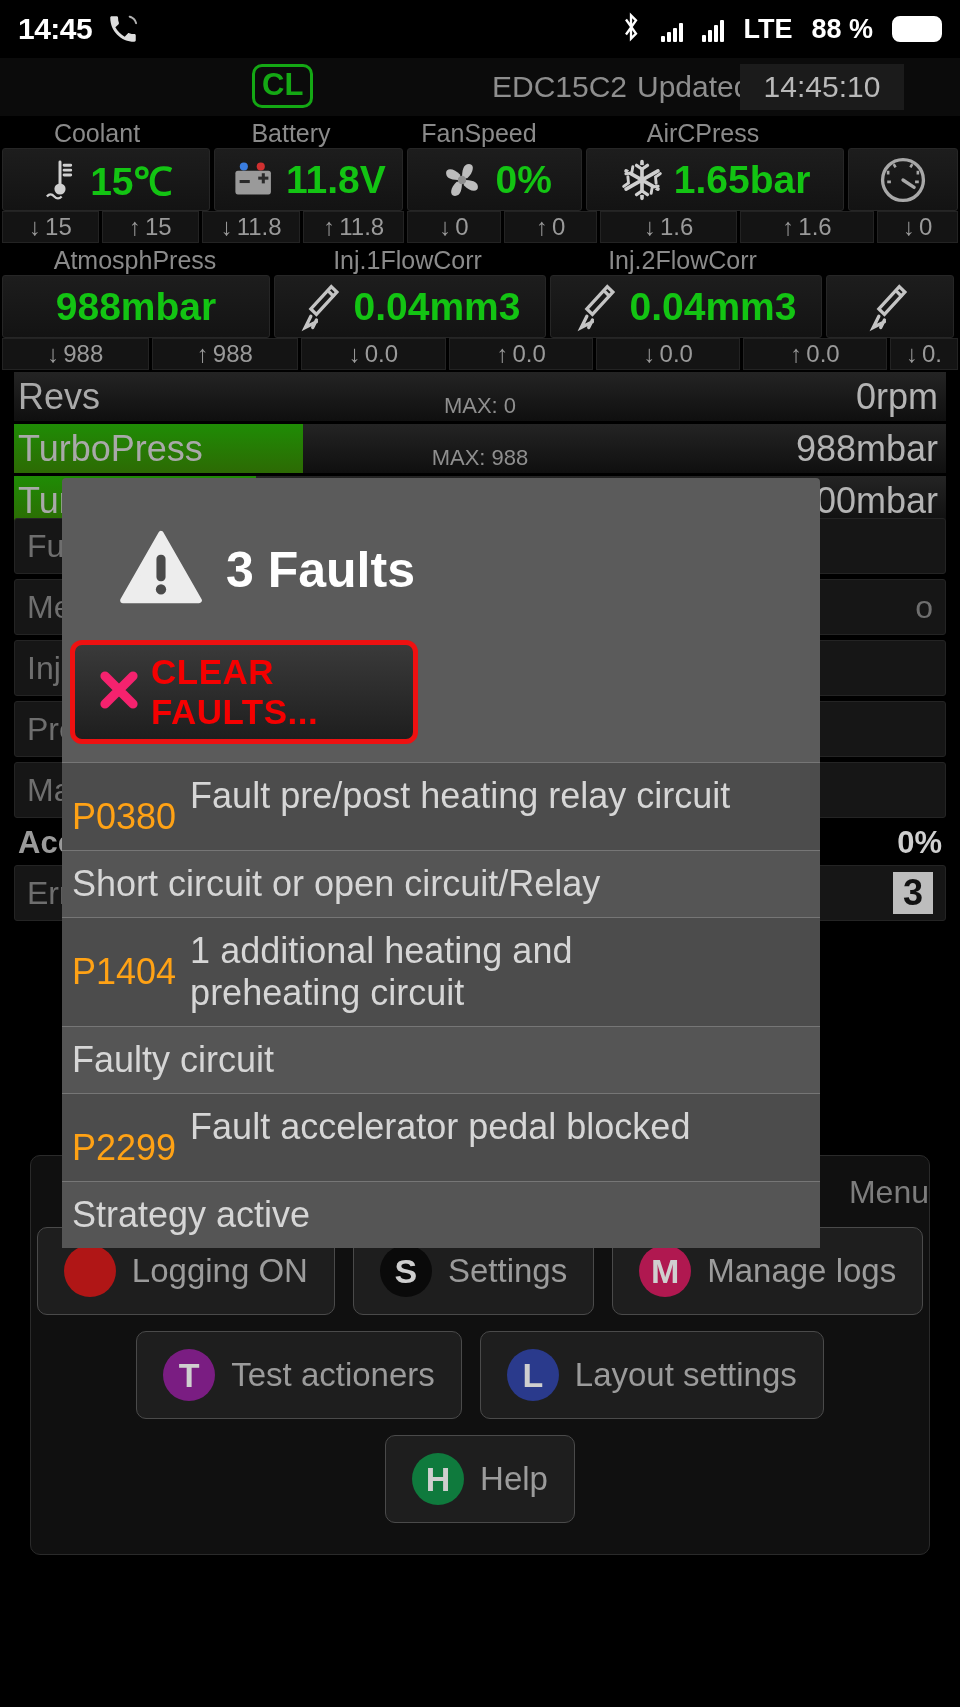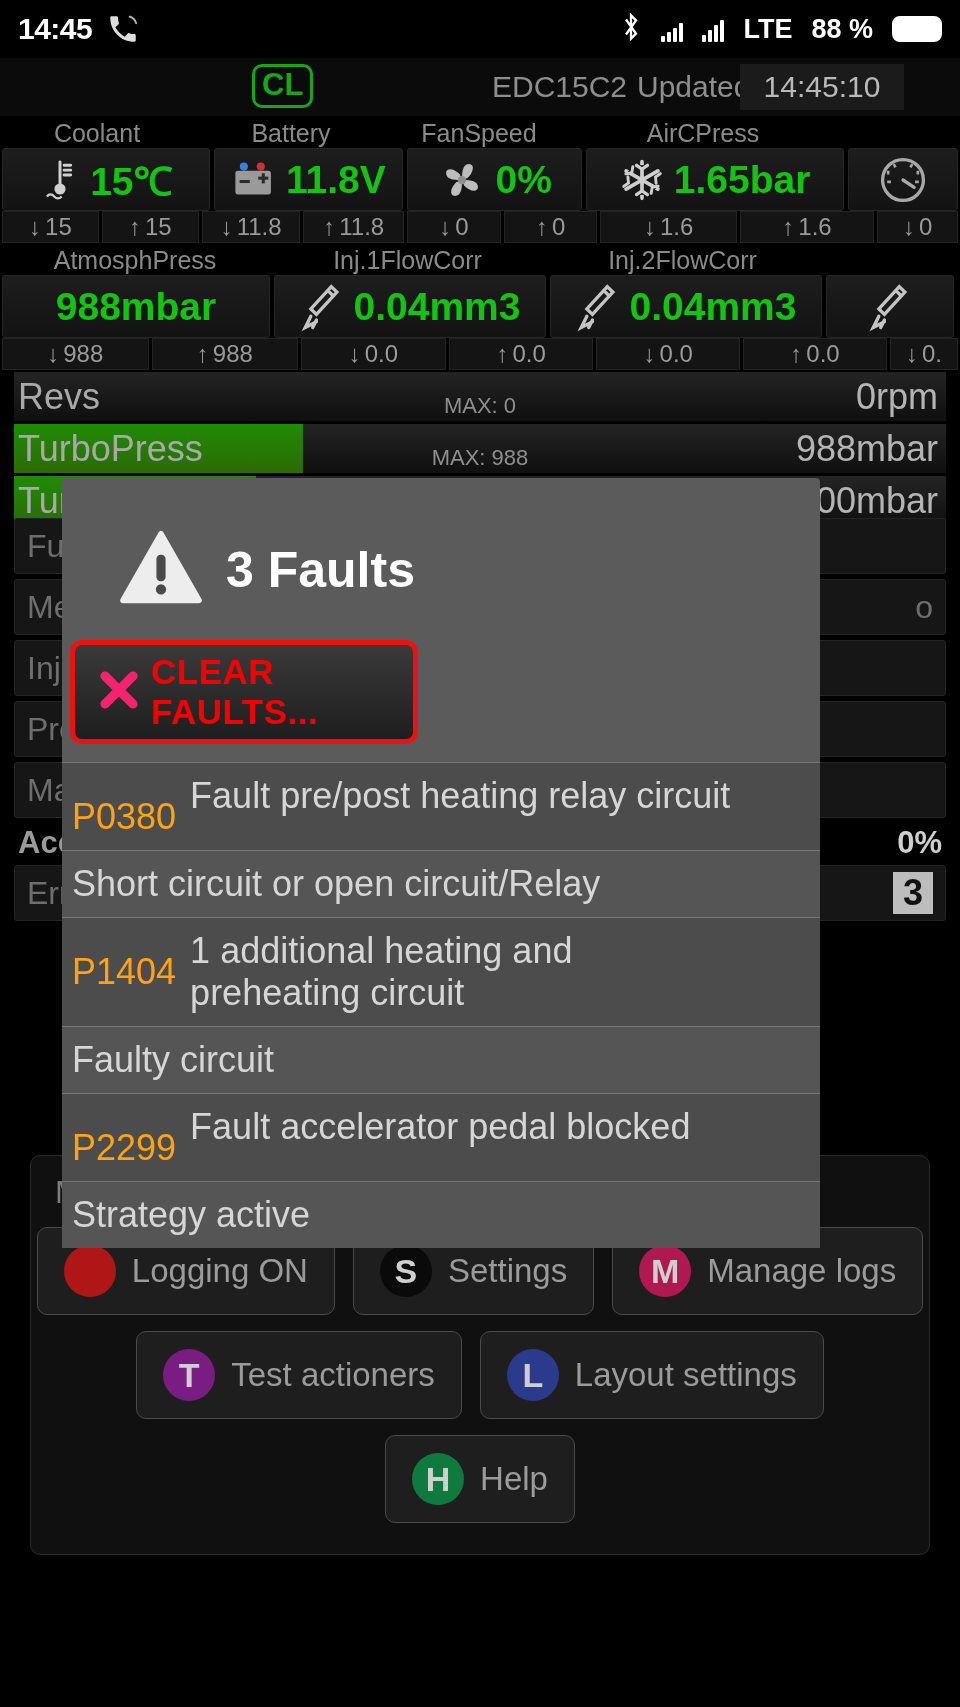--- a/index.html
+++ b/index.html
@@ -97,21 +97,21 @@
     color: #6e6e6e; font-size: 32px; display: flex; align-items: center;
     padding: 0 12px; justify-content: space-between;
   }
   .bgsec { color: #9a9a9a; font-size: 31px; font-weight: bold; padding: 2px 4px 4px 4px; }
   .bgbadge { background: #bdbdbd; color: #111; font-weight: bold; font-size: 36px;
              padding: 0 10px; }
 
   
   .lowerpanel {
     position: absolute; left: 30px; top: 1155px; width: 900px; height: 400px;
-    background: #101010; border: 1px solid #2a2a2a; border-radius: 10px;
+    background: #101010; border: 1px solid #2a2a2a; border-radius: 10px; text-align: right;
   }
   .menu-title { color: #7d7d7d; font-size: 32px; padding: 18px 0 0 24px; }
   .btnrow { display: flex; justify-content: center; gap: 18px; margin-top: 16px; }
   .mbtn {
     background: #1e1e1e; border: 1px solid #4a4a4a; border-radius: 10px;
     height: 88px; display: flex; align-items: center; gap: 16px;
     padding: 0 26px; color: #9b9b9b; font-size: 33px; white-space: nowrap;
   }
   .dot {
     width: 52px; height: 52px; border-radius: 50%;

